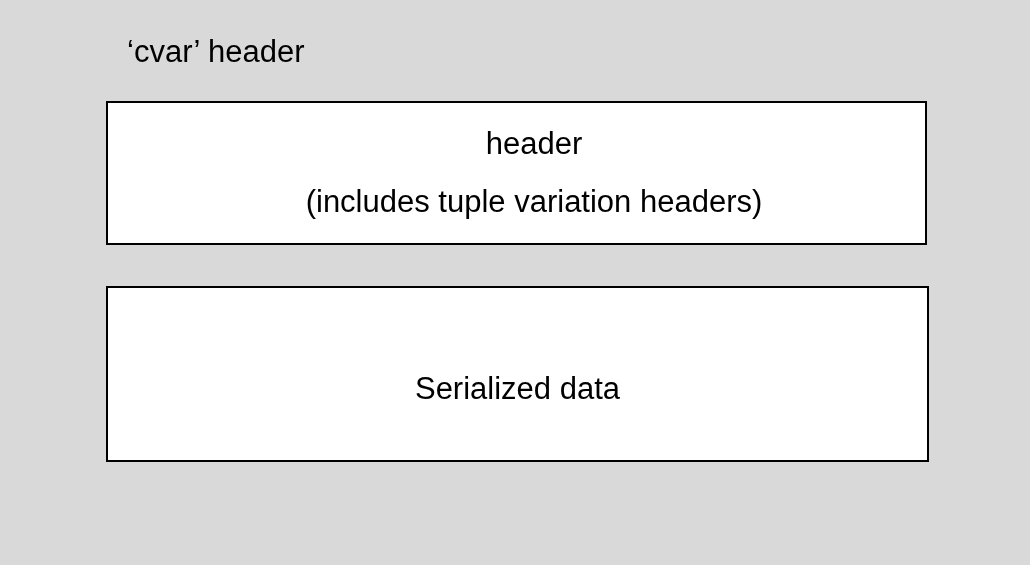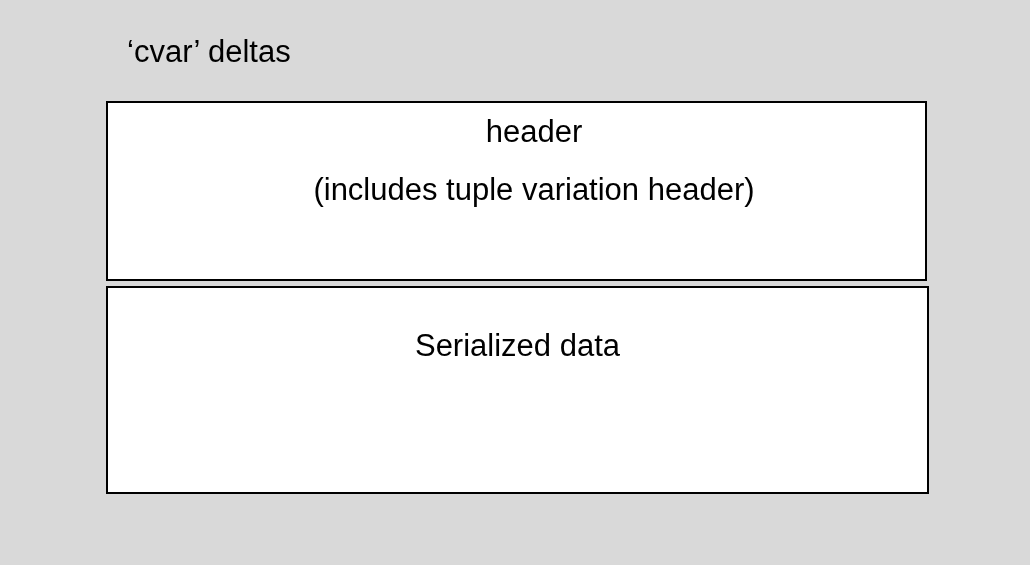--- a/index.html
+++ b/index.html
@@ -36,47 +36,47 @@
     border: 2px solid #000000;
     display: flex;
     flex-direction: column;
     align-items: center;
     text-align: center;
   }
   .box-header {
     left: 106px;
     top: 101px;
     width: 821px;
-    height: 180px;
-    justify-content: flex-start;
+    height: 144px;
+    justify-content: center;
     padding-left: 35px;
   }
   .box-serialized {
     left: 106px;
     top: 286px;
     width: 823px;
-    height: 208px;
-    justify-content: flex-start;
+    height: 176px;
+    justify-content: center;
     padding-top: 29px;
   }
   .box-line {
     font-size: 31px;
     line-height: 58px;
     white-space: nowrap;
   }
 </style>
 </head>
 <body>
 
 <div class="canvas">
 
-  <div class="diagram-title">‘cvar’ deltas</div>
+  <div class="diagram-title">‘cvar’ header</div>
 
   <div class="box box-header">
     <div class="box-line">header</div>
-    <div class="box-line">(includes tuple variation header)</div>
+    <div class="box-line">(includes tuple variation headers)</div>
   </div>
 
   <div class="box box-serialized">
     <div class="box-line">Serialized data</div>
   </div>
 
 </div>
 
 </body></html>

